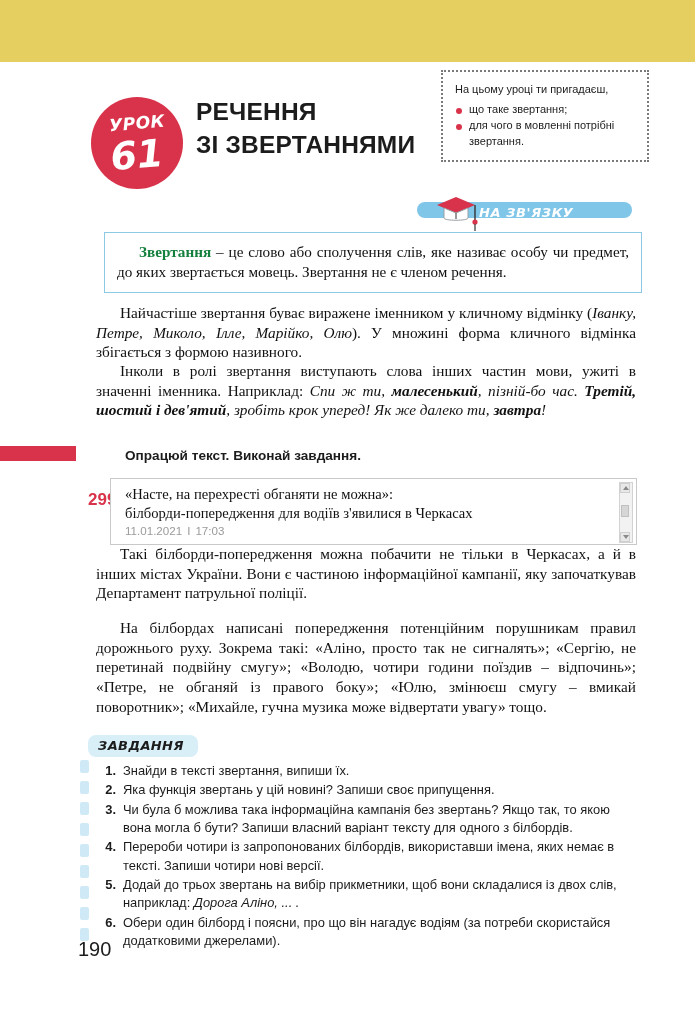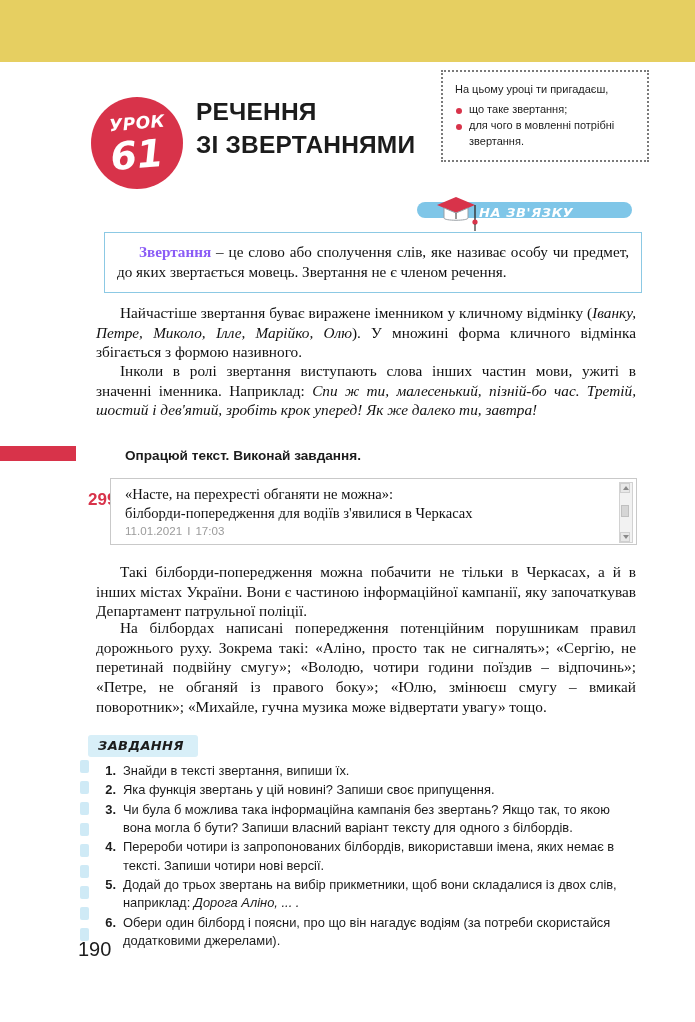--- a/index.html
+++ b/index.html
@@ -128,42 +128,42 @@
     padding: 9px 12px 10px 12px;
     border: 1px solid #8cc9e4;
     background: #ffffff;
     font-family: "Liberation Serif", serif;
     font-size: 15.2px;
     line-height: 1.30;
     text-align: justify;
     color: #111111;
   }
   .definition .term {
-    color: #8b5cf6;
+    color: #15803d;
     font-weight: 700;
   }
   .definition .indent { display: inline-block; width: 22px; }
 
   
   .body-par {
     position: absolute;
     left: 96px;
     width: 540px;
     font-family: "Liberation Serif", serif;
     font-size: 15.3px;
     line-height: 1.285;
     text-align: justify;
     text-indent: 24px;
     color: #111111;
   }
   .body-par i { font-style: italic; }
-  .body-par b { font-weight: 400; }
+  .body-par b { font-weight: 700; }
   .p1 { top: 303px; }
   .p2 { top: 361px; }
-  .p3 { top: 562px; }
+  .p3 { top: 544px; }
   .p4 { top: 618px; }
 
   
   .ex-redbar {
     position: absolute;
     left: 0px; top: 446px;
     width: 76px; height: 15px;
     background: #d8334a;
   }
   .ex-num {
@@ -241,21 +241,21 @@
     border: 1px solid #c0c0c0;
     box-sizing: border-box;
   }
 
   
   .tasks-tag {
     position: absolute;
     left: 88px; top: 735px;
     padding: 3px 14px 4px 10px;
     background: #d8eff8;
-    border-radius: 3px;
+    border-radius: 8px;
     font-family: "DejaVu Sans", sans-serif;
     font-size: 13px;
     font-style: italic;
     font-weight: 700;
     color: #1c1c1c;
     letter-spacing: 0.4px;
   }
   .tasks-markers {
     position: absolute;
     left: 80px; top: 760px;

